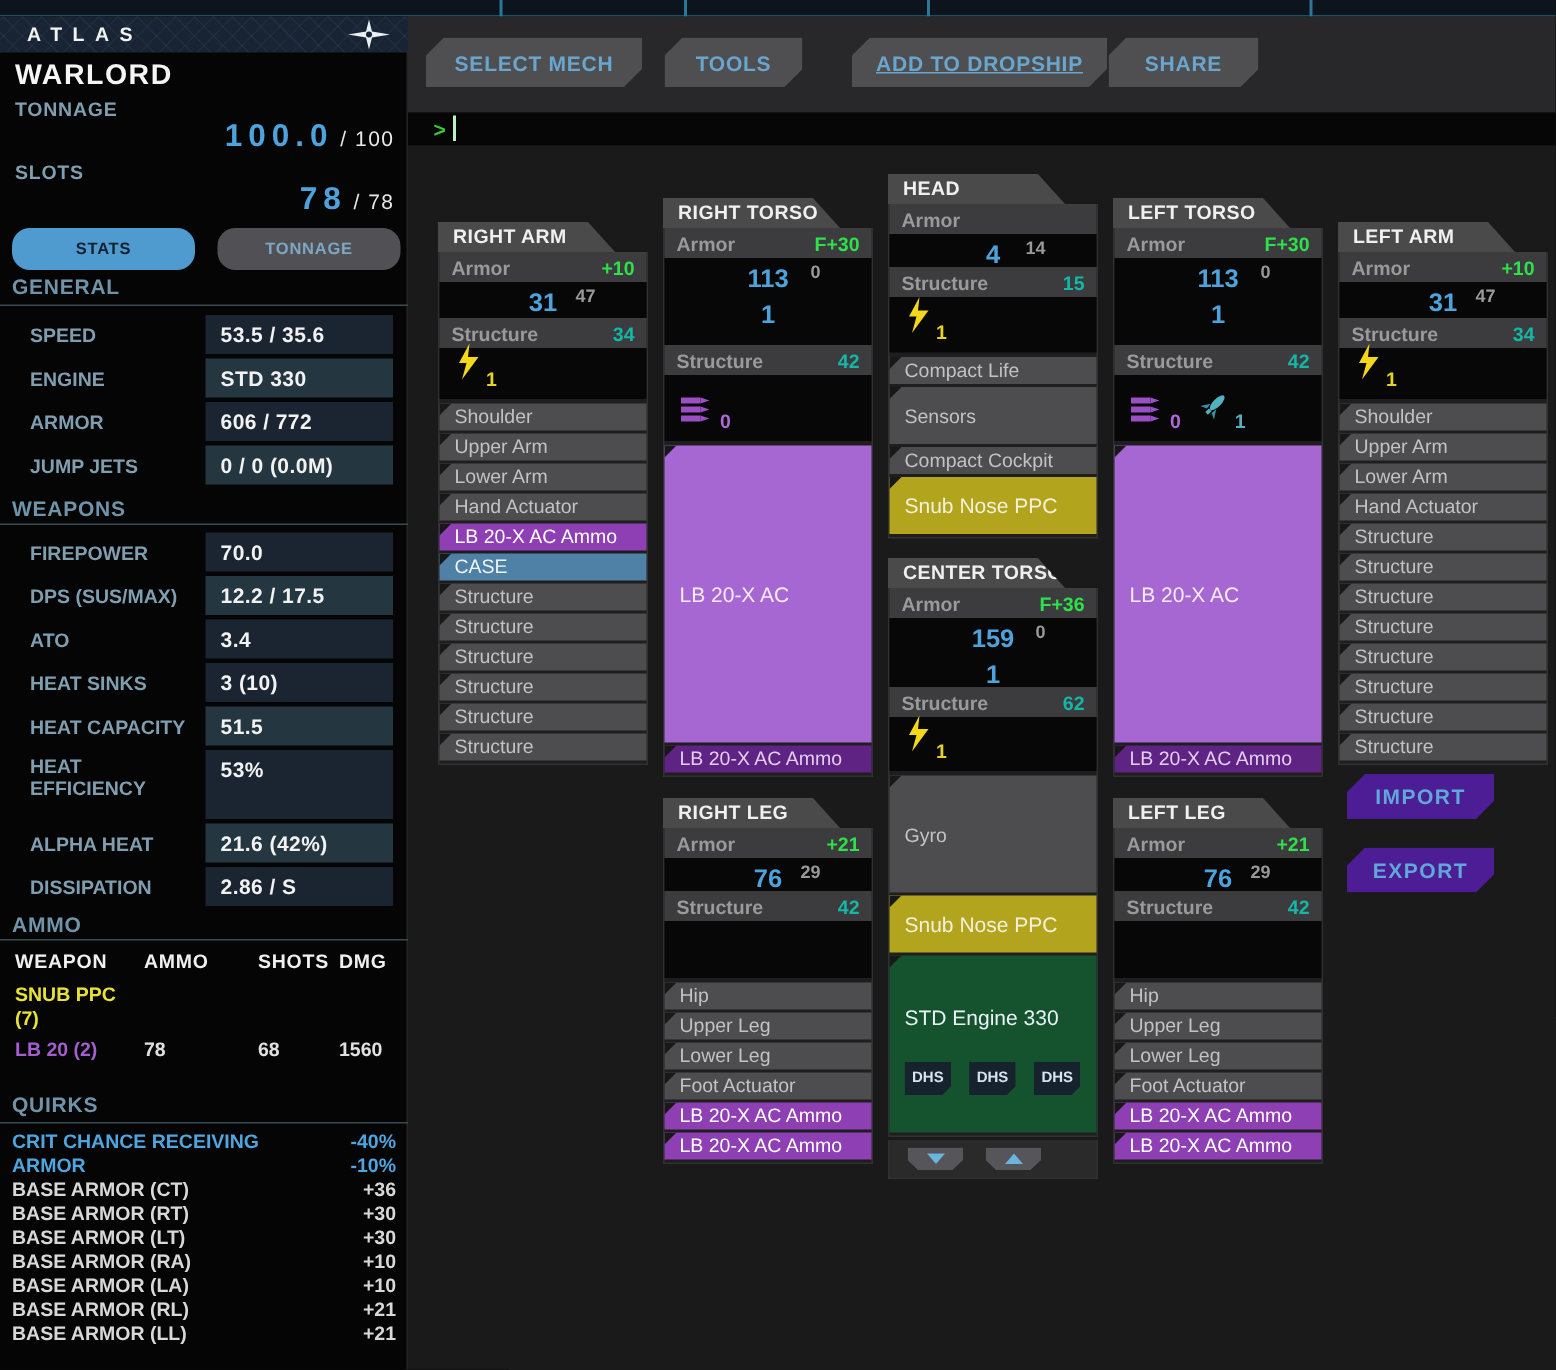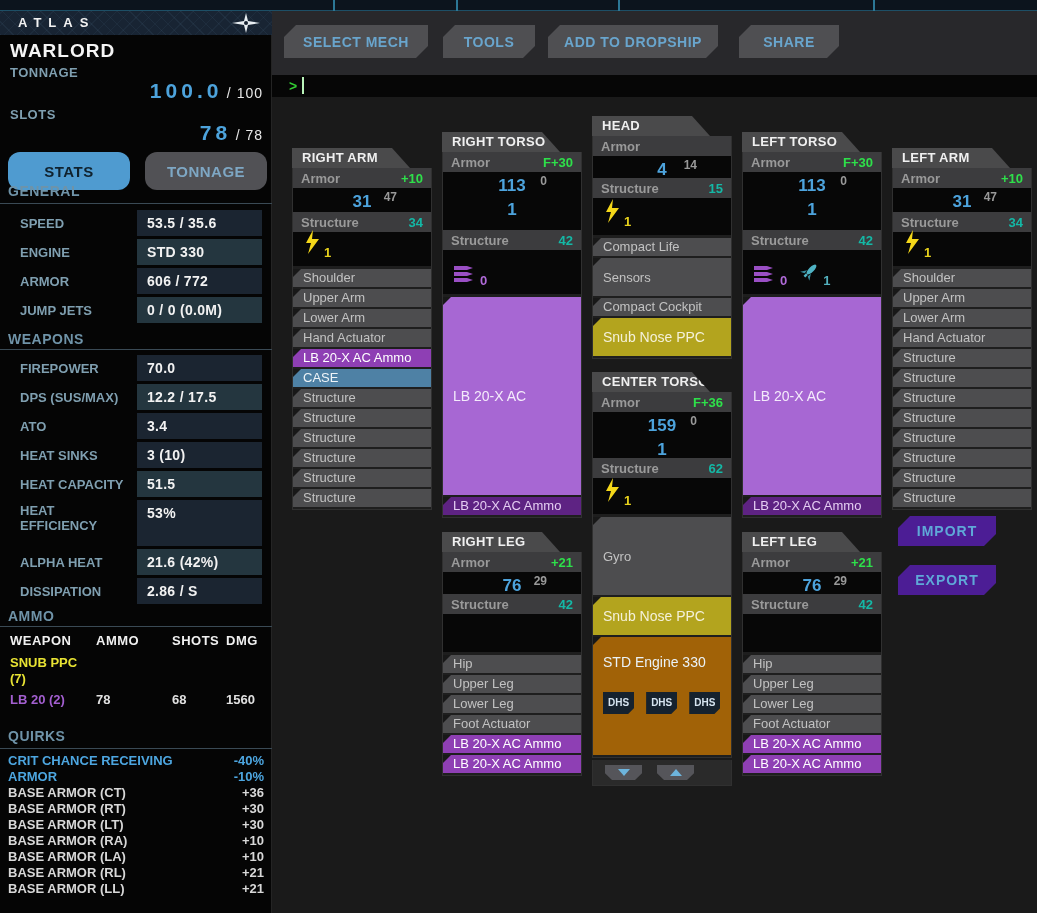--- a/index.html
+++ b/index.html
@@ -10,21 +10,21 @@
 
 .sidebar{position:absolute;left:0;top:11px;width:272px;height:902px;background:#050505;border-right:1px solid #242424}
 .brand{position:absolute;left:0;top:0;width:272px;height:24px;background:#182433;background-image:repeating-linear-gradient(45deg,rgba(90,130,160,.10) 0 1px,transparent 1px 9px),repeating-linear-gradient(-45deg,rgba(90,130,160,.08) 0 1px,transparent 1px 9px)}
 .brandname{position:absolute;left:18px;top:4px;color:#f2f2f2;font-size:13px;font-weight:700;letter-spacing:7px}
 .star{position:absolute;right:12px;top:2px}
 .mechname{position:absolute;left:10px;top:29px;color:#f5f5f5;font-size:19px;font-weight:700;letter-spacing:1px}
 .slabel{position:absolute;left:10px;color:#7f9fb0;font-size:13px;font-weight:700;letter-spacing:.5px}
 .bigline{position:absolute;right:8px;text-align:right;white-space:nowrap}
 .bigblue{color:#4da3dc;font-size:21px;font-weight:700;letter-spacing:4px}
 .bigmax{color:#e8e8e8;font-size:14px;font-weight:400;letter-spacing:1px}
-.pill{position:absolute;height:38px;width:122px;border-radius:12px;font-size:15px;font-weight:700;display:flex;align-items:center;justify-content:center;letter-spacing:.5px}
+.pill{position:absolute;height:28px;width:122px;border-radius:12px;font-size:11px;font-weight:700;display:flex;align-items:center;justify-content:center;letter-spacing:.5px}
 .pill.active{background:#4f9bd0;color:#10222e}
 .pill.inactive{background:#515155;color:#7ea7c4}
 .sechead{position:absolute;left:8px;color:#6f93a8;font-size:14px;font-weight:700;letter-spacing:.5px}
 .secline{position:absolute;left:0;width:272px;height:1px;background:#3a4a55}
 .statgroup{position:absolute;left:0;width:272px}
 .statrow{display:flex;margin-bottom:3px}
 .statlabel{width:137px;padding-left:20px;color:#7f9fb0;font-size:13px;font-weight:700;display:flex;align-items:center;line-height:15px}
 .statbox{width:125px;min-height:26px;background:#1b2531;color:#f2f2f2;font-size:14px;font-weight:600;padding:5px 0 0 10px;letter-spacing:.3px}
 .statbox.tint{background:#24363f}
 .statrow.tall .statbox{min-height:46px}
@@ -61,21 +61,21 @@
 .icnt{font-size:13px;font-weight:700;margin-bottom:-1px}
 .slots{padding:1px 0 0 0}
 .slot{height:18px;margin-top:2px;background:#4d4d4f;color:#c2c2c2;font-size:13px;line-height:18px;padding-left:10px;position:relative;overflow:hidden;white-space:nowrap}
 .slot::before{content:"";position:absolute;left:0;top:0;width:0;height:0;border-top:8px solid #181818;border-right:8px solid transparent}
 .slot.multi{display:flex;align-items:center;line-height:15px}
 .s-ammo{background:#8e3fb4;color:#fff}
 .s-ammoD{background:#5e2383;color:#e4cdf2}
 .s-case{background:#4e81a5;color:#eef4f8}
 .s-wb{background:#a767d3;color:#f4ebfb;font-size:14px}
 .s-we{background:#b3a41e;color:#f4f1da;font-size:14px}
-.s-engine{background:#a16207;color:#eaf2f7;font-size:14px;display:block !important;padding-top:18px}
+.s-engine{background:#14532d;color:#eaf2f7;font-size:14px;display:block !important;padding-top:34px}
 .chips{display:flex;gap:12px;margin-top:22px}
 .chip{background:#16222e;color:#d6e4f0;font-size:10px;font-weight:700;padding:3px 5px 4px;clip-path:polygon(0 0,100% 0,100% calc(100% - 6px),calc(100% - 6px) 100%,0 100%)}
 .pfoot{height:26px;background:#2a2a2a;margin-top:2px;display:flex;align-items:center;gap:15px;padding-left:12px;border:1px solid #303030;border-top:none}
 .fbtn{width:37px;height:15px;background:#55555a;display:flex;align-items:center;justify-content:center;clip-path:polygon(0 0,100% 0,100% 55%,calc(100% - 7px) 100%,7px 100%,0 55%)}
 .tri-down{width:0;height:0;border-left:6px solid transparent;border-right:6px solid transparent;border-top:7px solid #6db4dc}
 .tri-up{width:0;height:0;border-left:6px solid transparent;border-right:6px solid transparent;border-bottom:7px solid #6db4dc}
 .actbtn{position:absolute;width:98px;height:30px;background:#4c1d95;color:#5fa8d8;font-weight:700;font-size:14px;letter-spacing:1px;display:flex;align-items:center;justify-content:center;clip-path:polygon(12px 0,100% 0,100% calc(100% - 12px),calc(100% - 12px) 100%,0 100%,0 12px)}
 </style>
 </head>
 <body>
@@ -217,21 +217,21 @@
         </div>
         <div class="quirkrow">
           <span>BASE ARMOR (LL)</span>
           <span>+21</span>
         </div>
       </div>
   </aside>
   <div class="toolbar" id="toolbar">
       <div class="tbtn" style="left: 12px; width: 144px;">SELECT MECH</div>
       <div class="tbtn" style="left: 171px; width: 92px;">TOOLS</div>
-      <div class="tbtn" style="left: 276px; width: 170px;">ADD TO DROPSHIP</div>
+      <div class="tbtn" style="left: 296px; width: 170px; text-decoration: underline;">ADD TO DROPSHIP</div>
       <div class="tbtn" style="left: 467px; width: 100px;">SHARE</div>
     </div>
   <div class="cmdbar">
     <span class="prompt">&gt;</span>
     <span class="cursor"></span>
   </div>
   <div class="mainarea" id="mainarea">
       <div class="panel" style="left: 20px; top: 51px;">
         <div class="ptab">RIGHT ARM</div>
         <div class="pbody">

